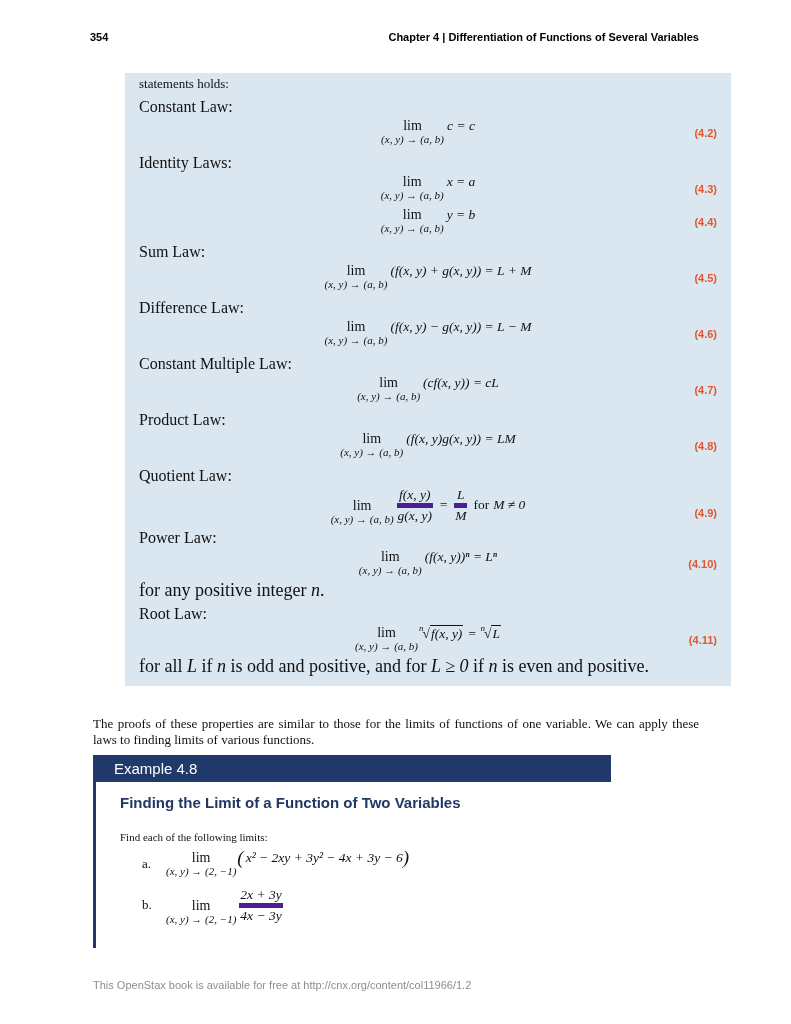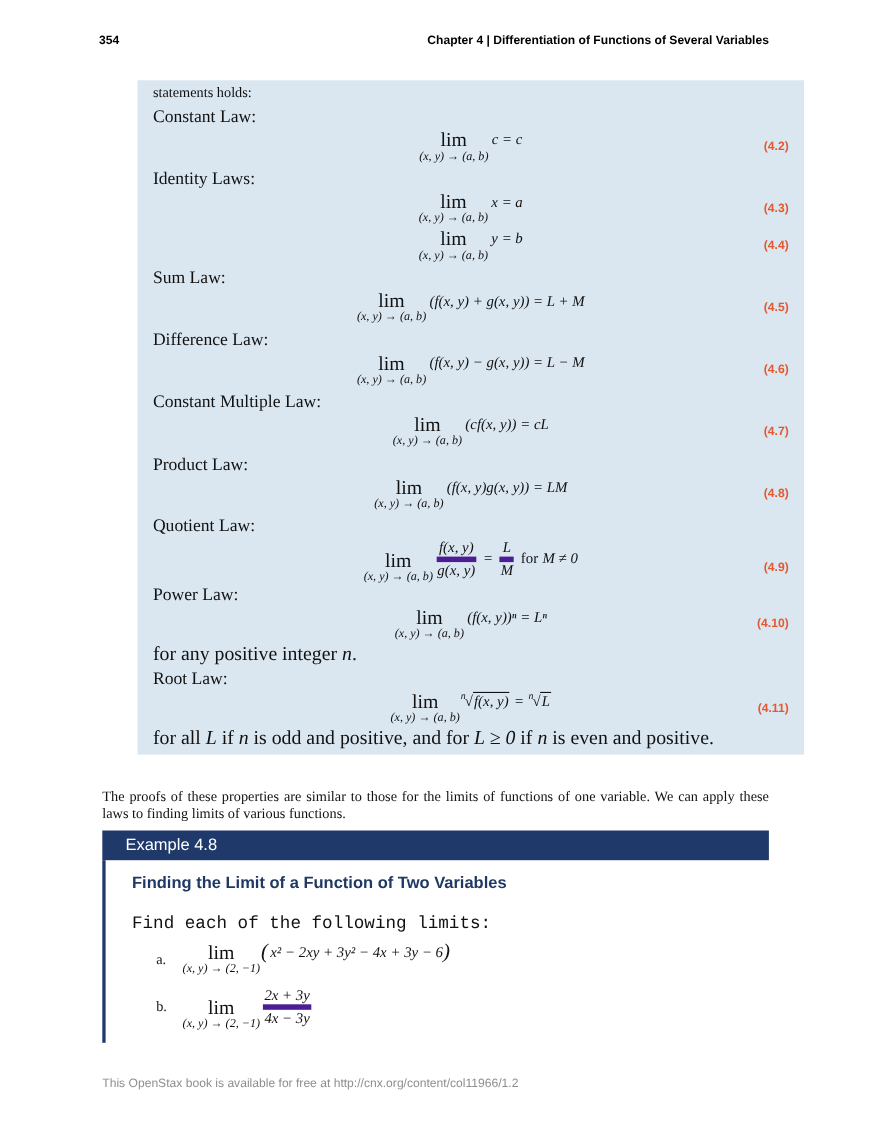--- a/index.html
+++ b/index.html
@@ -27,21 +27,21 @@
   }
   .eq-row {
     position: relative; text-align: center; margin: 3px 0;
     font-size: 13.5px; min-height: 30px;
   }
   .eq-center { display: inline-flex; align-items: center; }
   .limstack {
     display: inline-flex; flex-direction: column; align-items: center;
     line-height: 1.05; margin-right: 1px;
   }
-  .lim-top { font-size: 18px; font-style: normal; }
+  .lim-top { font-size: 14px; font-style: normal; }
   .lim-sub { font-size: 11px; font-style: italic; white-space: nowrap; }
   .eq-body {
     font-style: italic; position: relative; top: -6px; margin-left: 2px;
     white-space: nowrap;
   }
   .frac {
     display: inline-flex; flex-direction: column; align-items: center;
     font-style: italic; line-height: 1.15; margin: 0 2px;
   }
   .frac .den { border-top: 5px solid #4c1d95; padding: 0 1px; }
@@ -61,34 +61,34 @@
   .eq-tag.tag-top { top: 20px; transform: none; }
   .law-note { font-size: 18px; line-height: 17px; margin-top: 3px; }
   .mvar { font-style: italic; }
   
   .body-paragraph {
     position: absolute; left: 93px; top: 716px; width: 606px;
     font-size: 13px; line-height: 15.5px; text-align: justify;
   }
   
   .example-bar {
-    position: absolute; left: 93px; top: 755px; width: 606px; height: 27px;
+    position: absolute; left: 93px; top: 755px; width: 518px; height: 27px;
     background: #20396b; color: #ffffff;
     font-family: "Liberation Sans", sans-serif; font-size: 15px;
     line-height: 27px; padding-left: 21px;
   }
   .example-body {
     position: absolute; left: 93px; top: 782px; width: 606px; height: 166px;
     border-left: 3px solid #20396b; padding-left: 24px;
   }
   .example-heading {
     margin-top: 12px; font-family: Liberation Sans, sans-serif;
     font-size: 15px; font-weight: bold; color: #1f3864;
   }
-  .example-intro { margin-top: 20px; font-size: 16px; font-family: Liberation Mono, monospace; }
+  .example-intro { margin-top: 20px; font-size: 11px; }
   .example-item { display: flex; align-items: center; margin-left: 22px; font-size: 13.5px; }
   .example-item.item-a { margin-top: 8px; }
   .example-item.item-b { margin-top: 10px; }
   .item-marker { width: 24px; flex: none; font-size: 13px; }
   .big-paren { font-size: 19px; font-style: italic; position: relative; top: -6px; }
   
   .page-footer {
     position: absolute; left: 93px; top: 979px;
     font-family: "Liberation Sans", sans-serif; font-size: 11px; color: #8e8e8e;
   }

